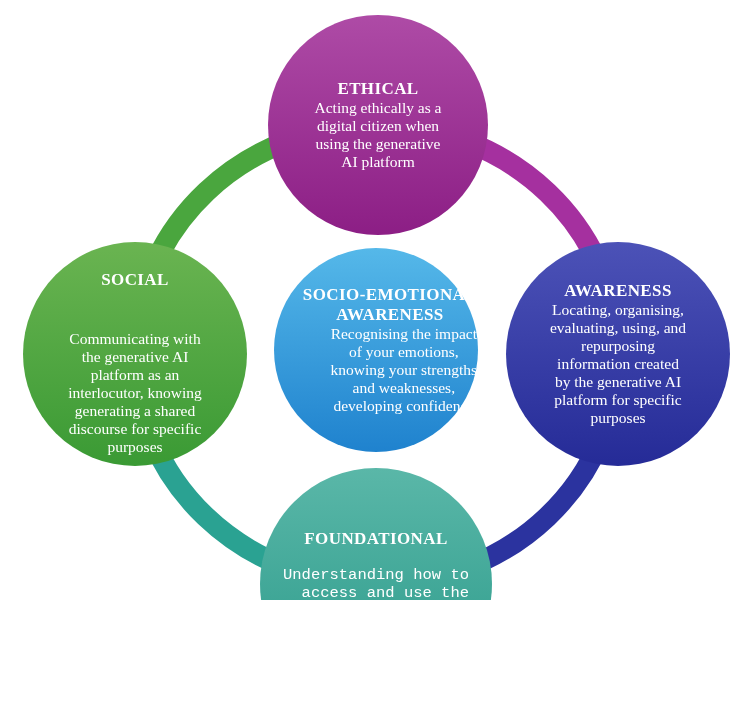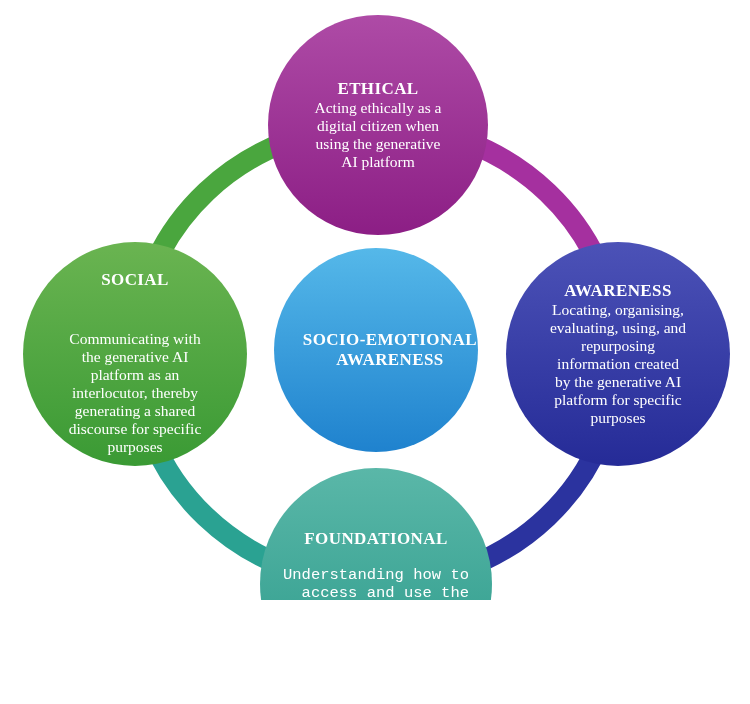--- a/index.html
+++ b/index.html
@@ -100,29 +100,34 @@
 digital citizen when
 using the generative
 AI platform</div>
   </div>
 
   <div class="node-text social">
     <div class="node-title">SOCIAL</div>
     <div class="node-desc">Communicating with
 the generative AI
 platform as an
-interlocutor, thereby
+interlocutor, knowing
 generating a shared
 discourse for specific
 purposes</div>
   </div>
 
   <div class="node-text socio">
     <div class="node-title">SOCIO-EMOTIONAL
 AWARENESS</div>
+    <div class="node-desc">Recognising the impact
+of your emotions,
+knowing your strengths
+and weaknesses,
+developing confidence</div>
   </div>
 
   <div class="node-text conceptual">
     <div class="node-title">AWARENESS</div>
     <div class="node-desc">Locating, organising,
 evaluating, using, and
 repurposing
 information created
 by the generative AI
 platform for specific

